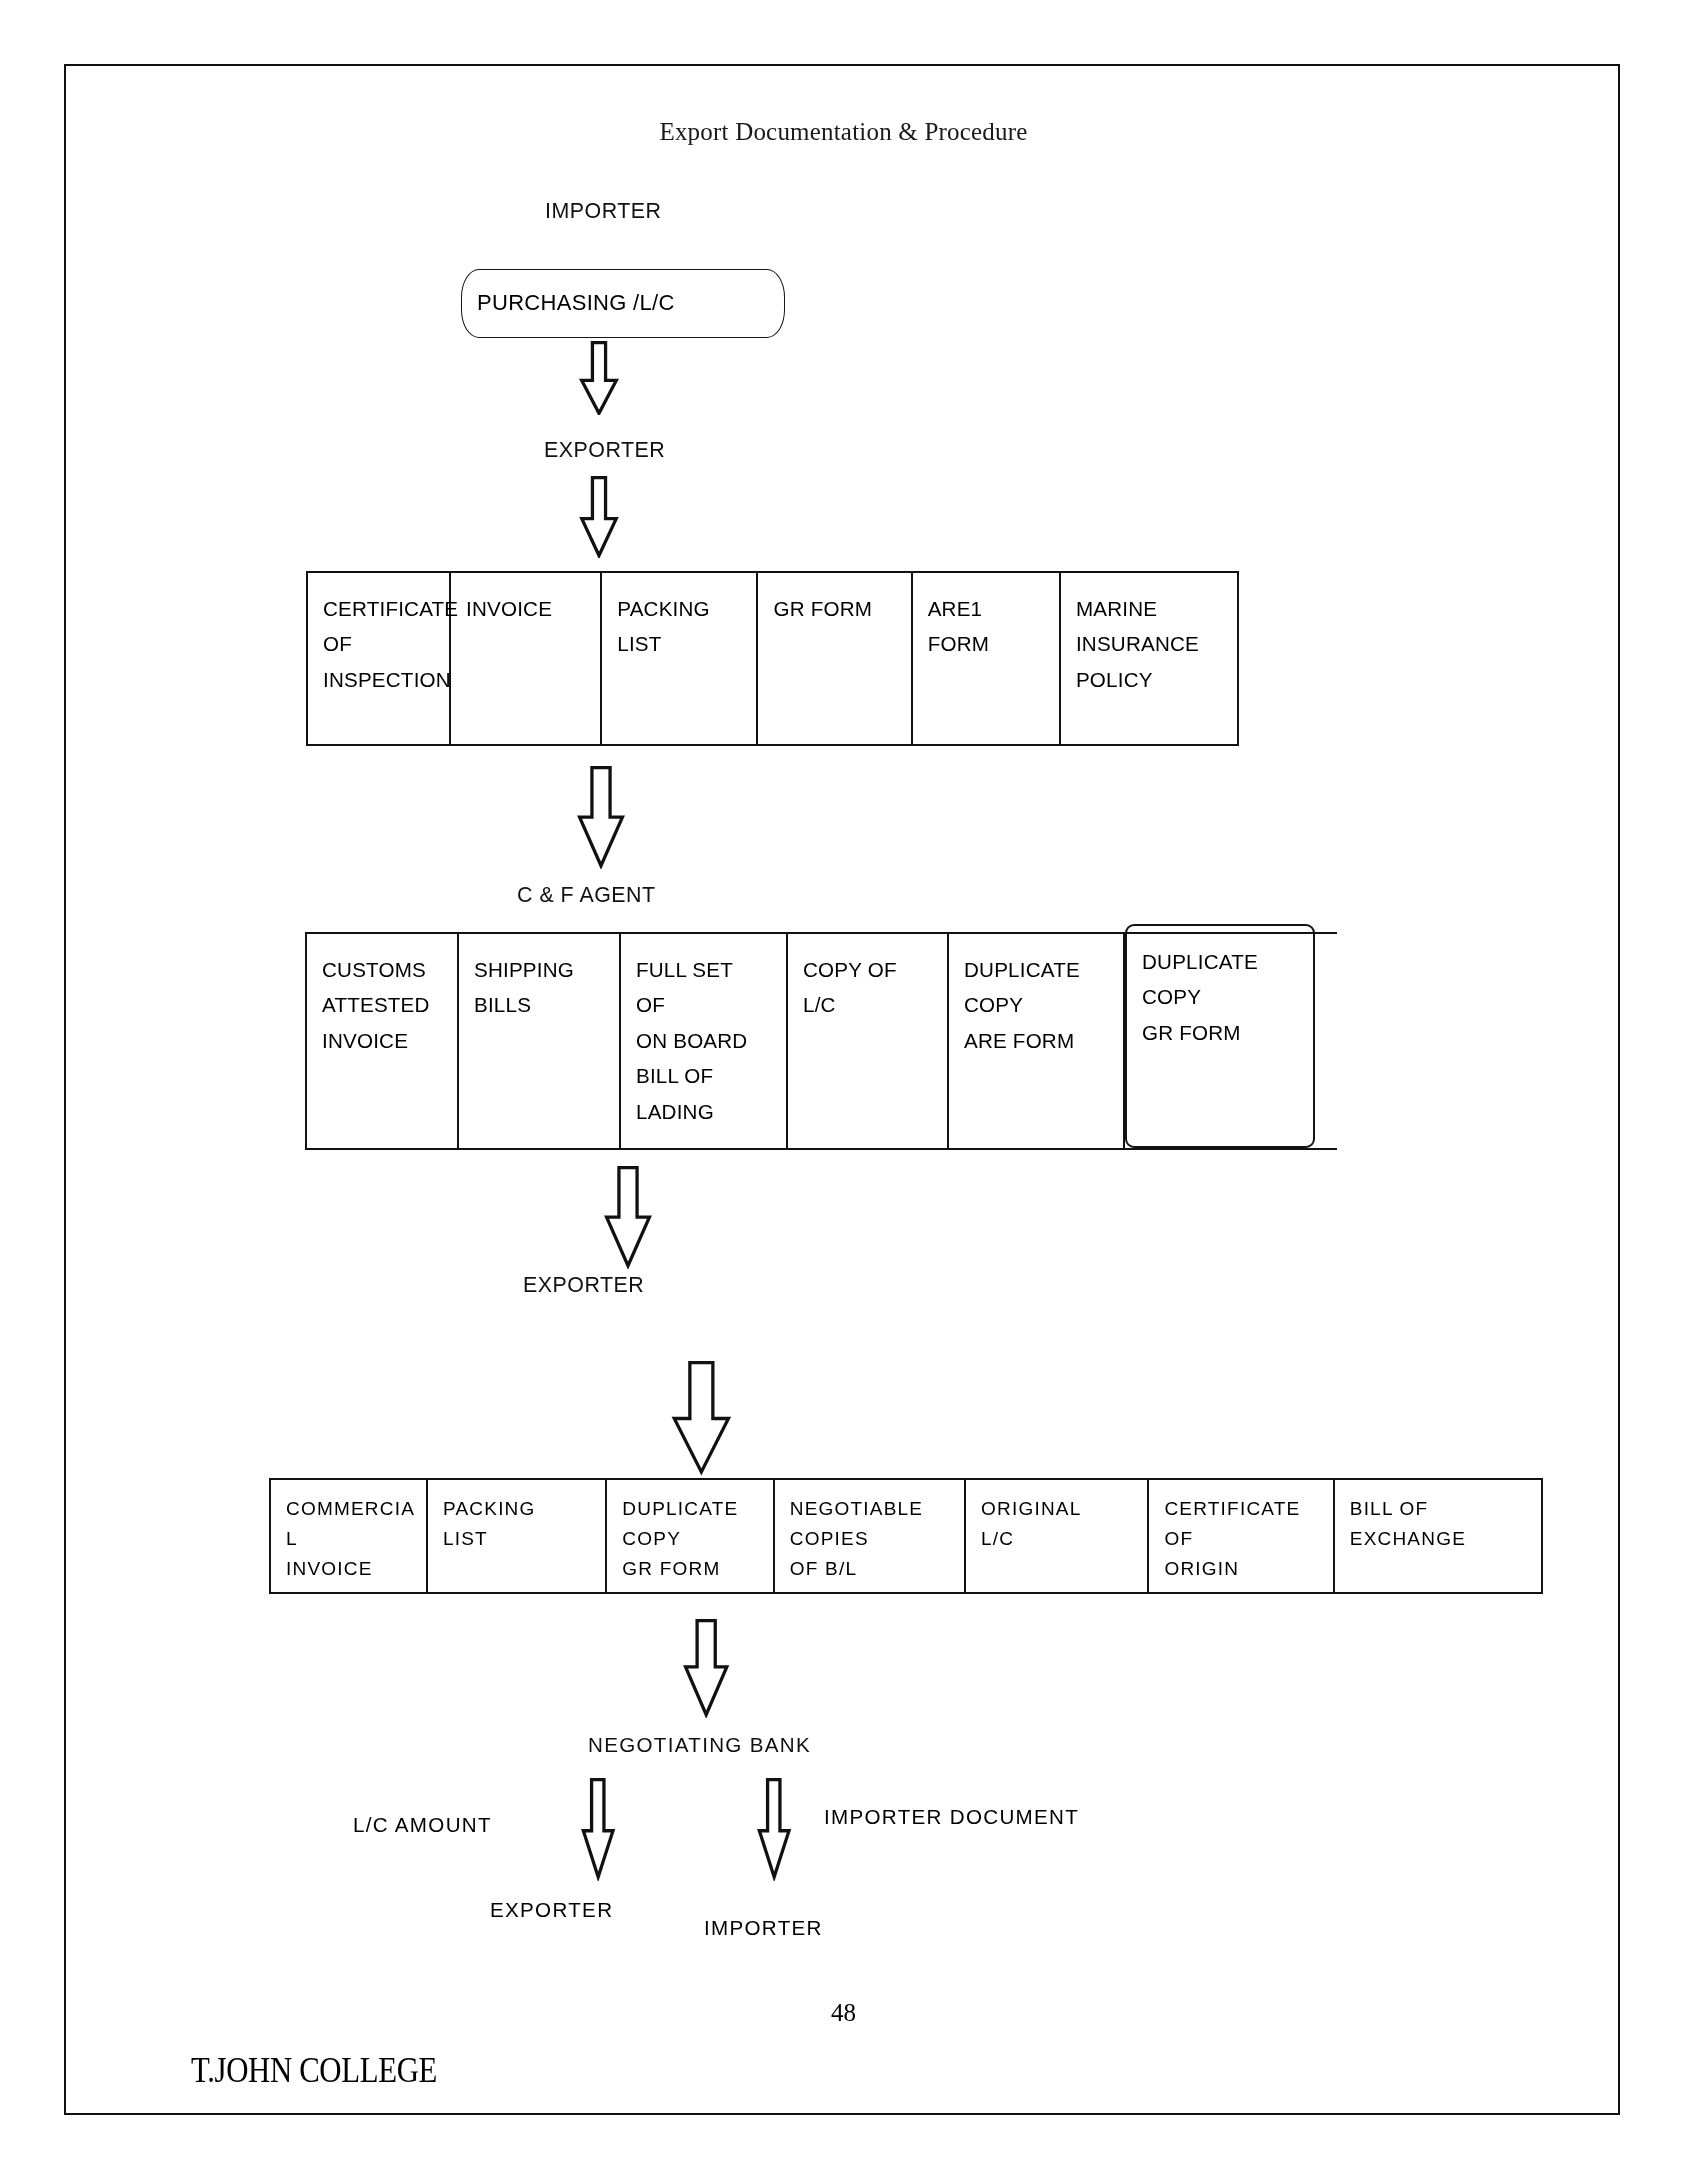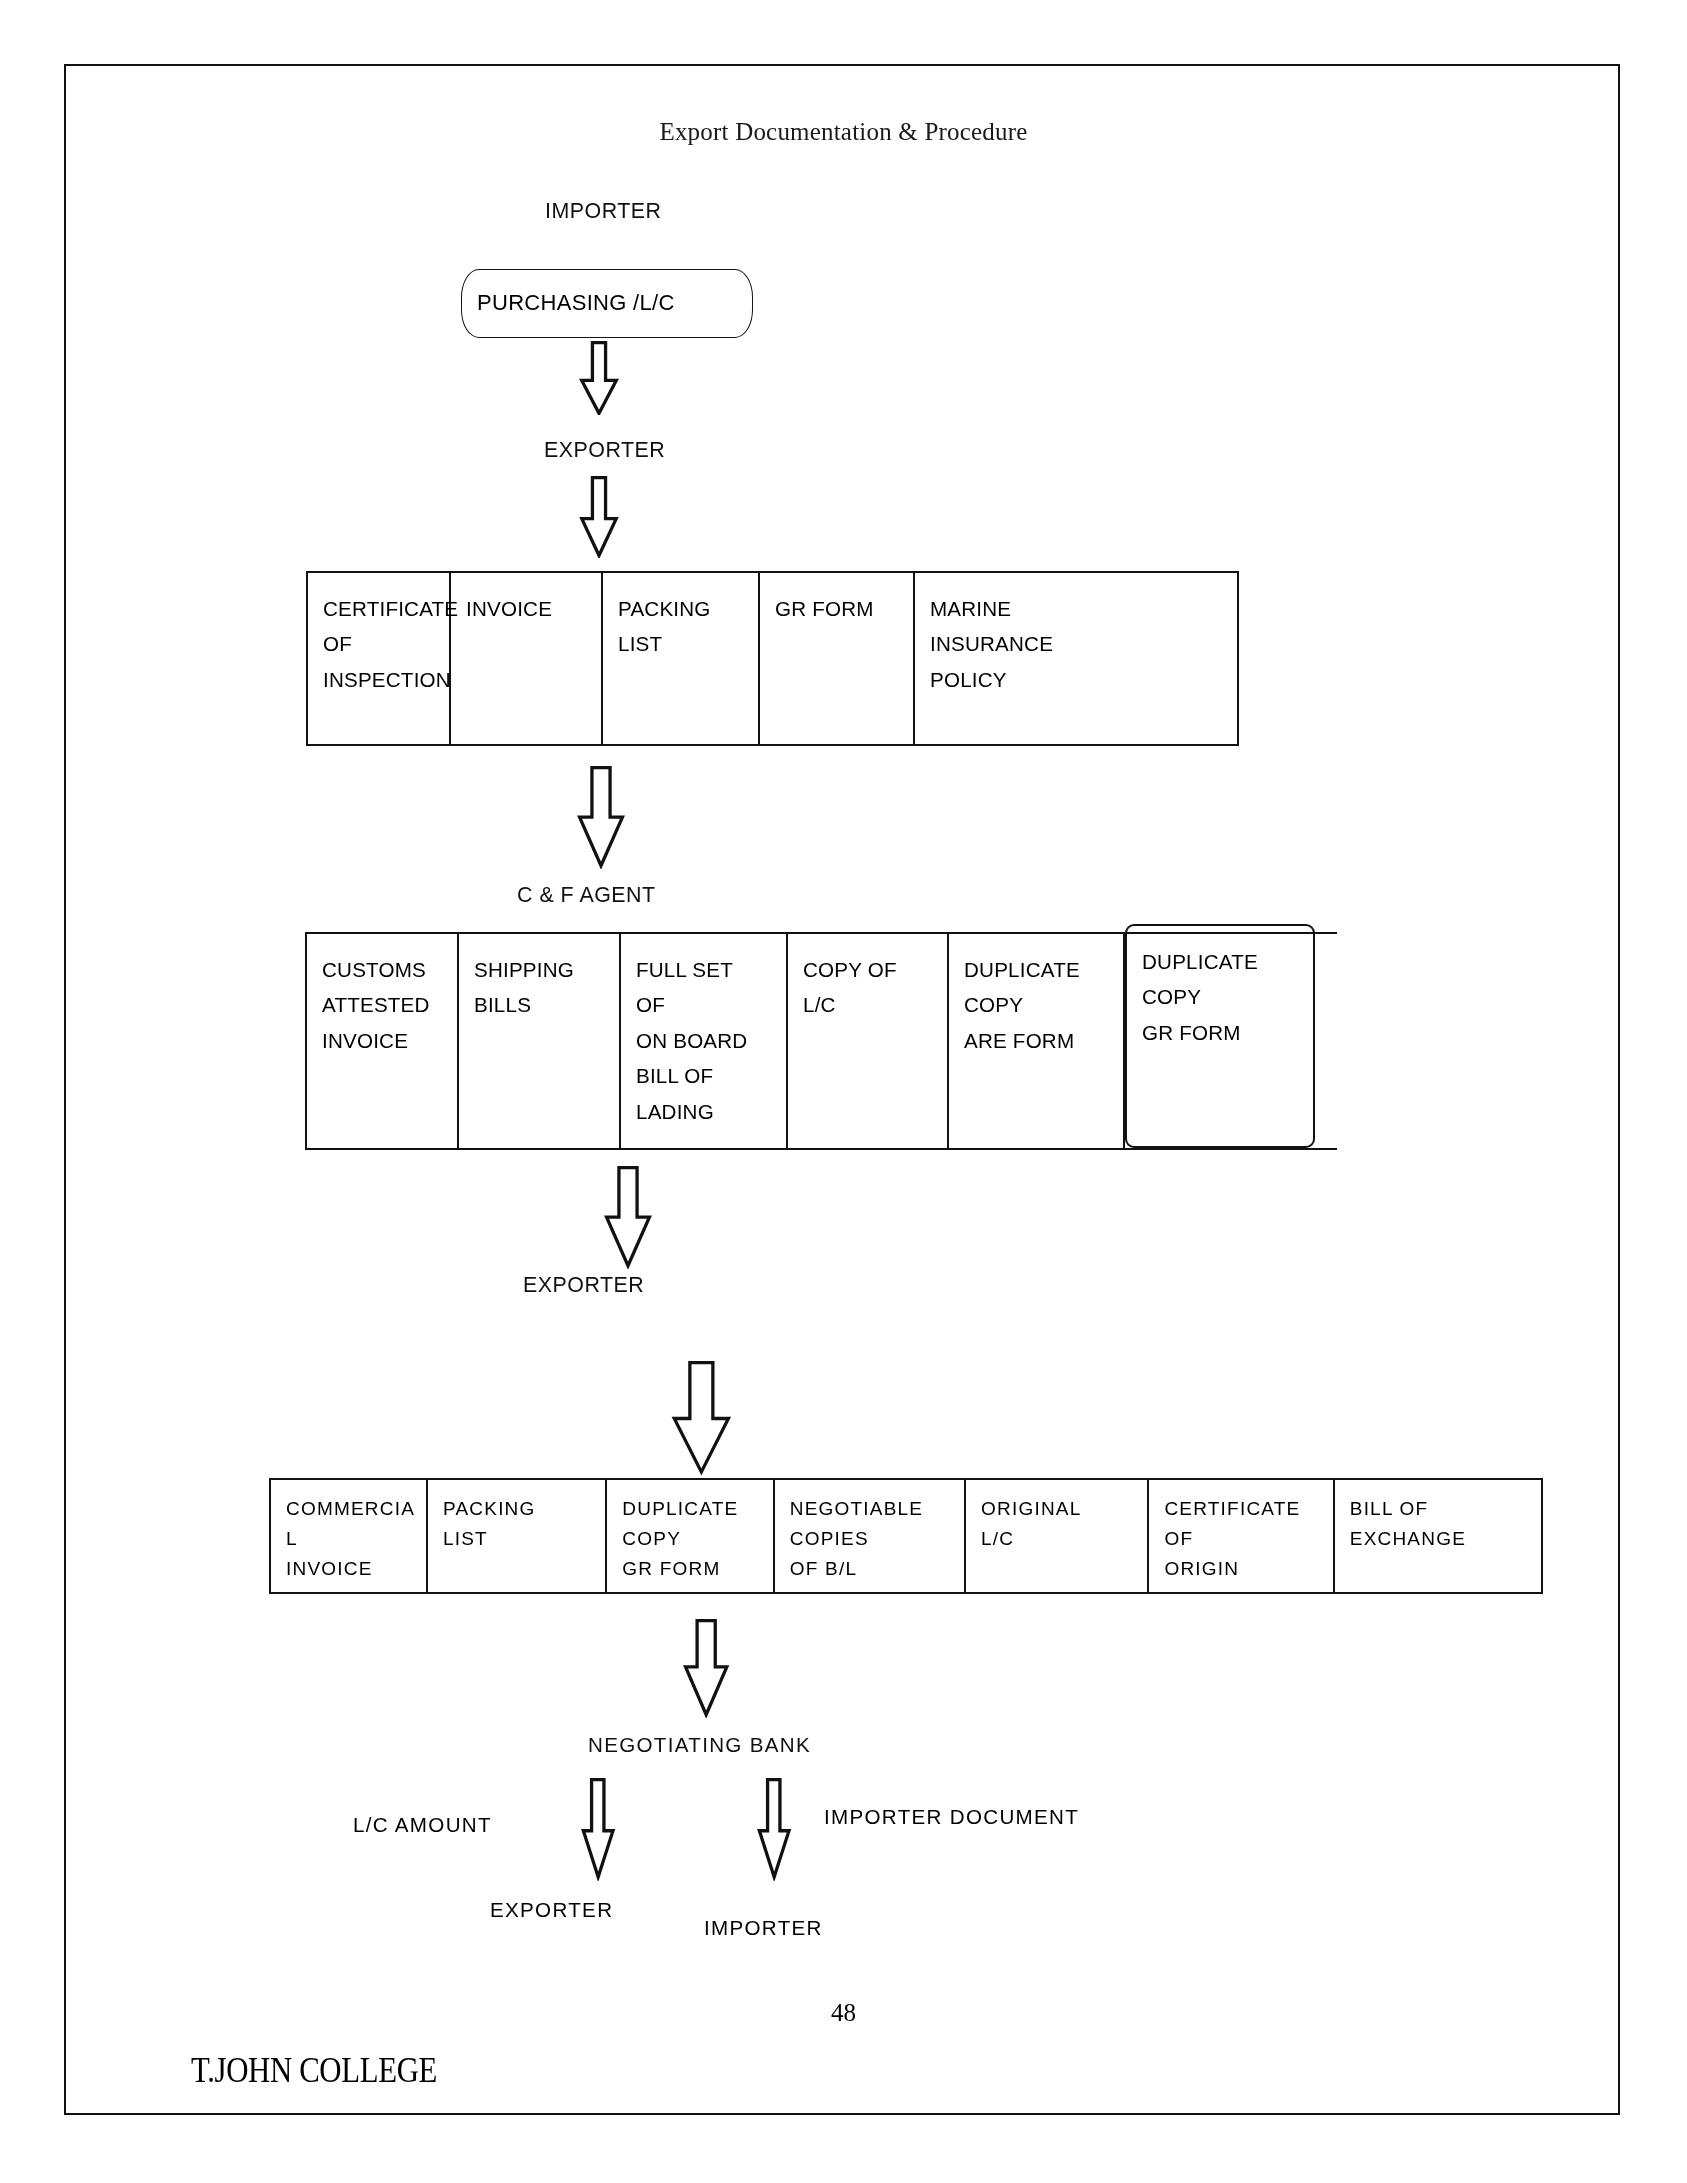--- a/index.html
+++ b/index.html
@@ -52,21 +52,21 @@
   .node-label.wide {
     letter-spacing: 1.3px;
     font-size: 20.6px;
   }
 
   
   #purchasing-box {
     position: absolute;
     left: 461px;
     top: 269px;
-    width: 292px;
+    width: 324px;
     height: 69px;
     border: 1.6px solid #151515;
     border-radius: 18px / 28px;
     box-sizing: border-box;
   }
   #purchasing-box .box-text {
     position: absolute;
     left: 15px;
     top: 20px;
     font-size: 22px;
@@ -193,20 +193,23 @@
   <div class="cell" style="width:152px;">
     <span class="cell-text">INVOICE</span>
   </div>
   <div class="cell" style="width:157px;">
     <span class="cell-text">PACKING
 LIST</span>
   </div>
   <div class="cell" style="width:155px;">
     <span class="cell-text">GR FORM</span>
   </div>
+  <div class="cell" style="width:149px;">
+    <span class="cell-text">ARE1 FORM</span>
+  </div>
   <div class="cell" style="width:177px;">
     <span class="cell-text">MARINE
 INSURANCE
 POLICY</span>
   </div>
 </div>
 
 <div class="arrow" style="left:568px; top:766px;">
   <svg width="66" height="103" viewBox="0 0 80 125">
     <polygon points="29,2 51,2 51,62 66,62 40,121 14,62 29,62"></polygon>

